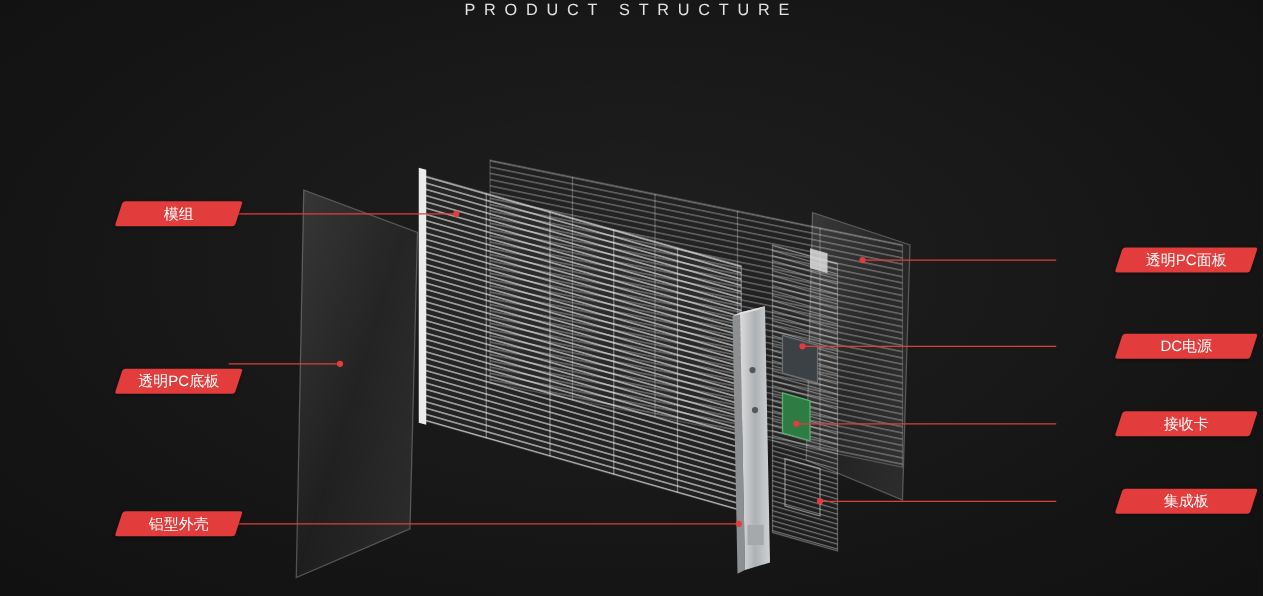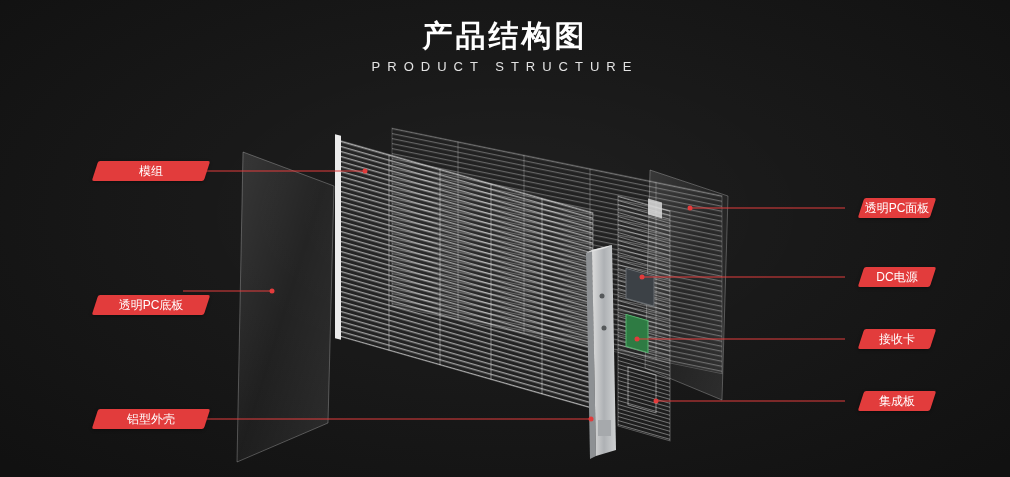--- a/index.html
+++ b/index.html
@@ -33,28 +33,27 @@
     transform:skewX(-18deg);
     border-radius:2px;
     box-shadow:0 1px 3px rgba(0,0,0,0.4);
   }
   .callout .txt{
     position:relative;display:block;
     text-align:center;line-height:20px;
     font-size:12px;color:var(--label-text,#ffffff);
     white-space:nowrap;
   }
-  .cl{width:112px;left:95px}
-  .cr{width:72px;left:861px}
+  .cl{width:96px;left:95px}
+  .cr{width:108px;left:895px}
 </style>
 </head>
 <body>
 
 <div class="header">
-  <h1 class="page-title">产品结构图</h1>
   <div class="page-subtitle">PRODUCT STRUCTURE</div>
 </div>
 
 <svg class="diagram" viewBox="0 0 1010 477" xmlns="http://www.w3.org/2000/svg">
   <defs>
     <pattern id="stripesBright" width="8" height="5" patternUnits="userSpaceOnUse">
       <rect width="8" height="5" fill="rgba(255,255,255,0.04)"></rect>
       <rect width="8" height="1.4" fill="rgba(255,255,255,0.55)"></rect>
     </pattern>
     <pattern id="stripesDim" width="8" height="5" patternUnits="userSpaceOnUse">

